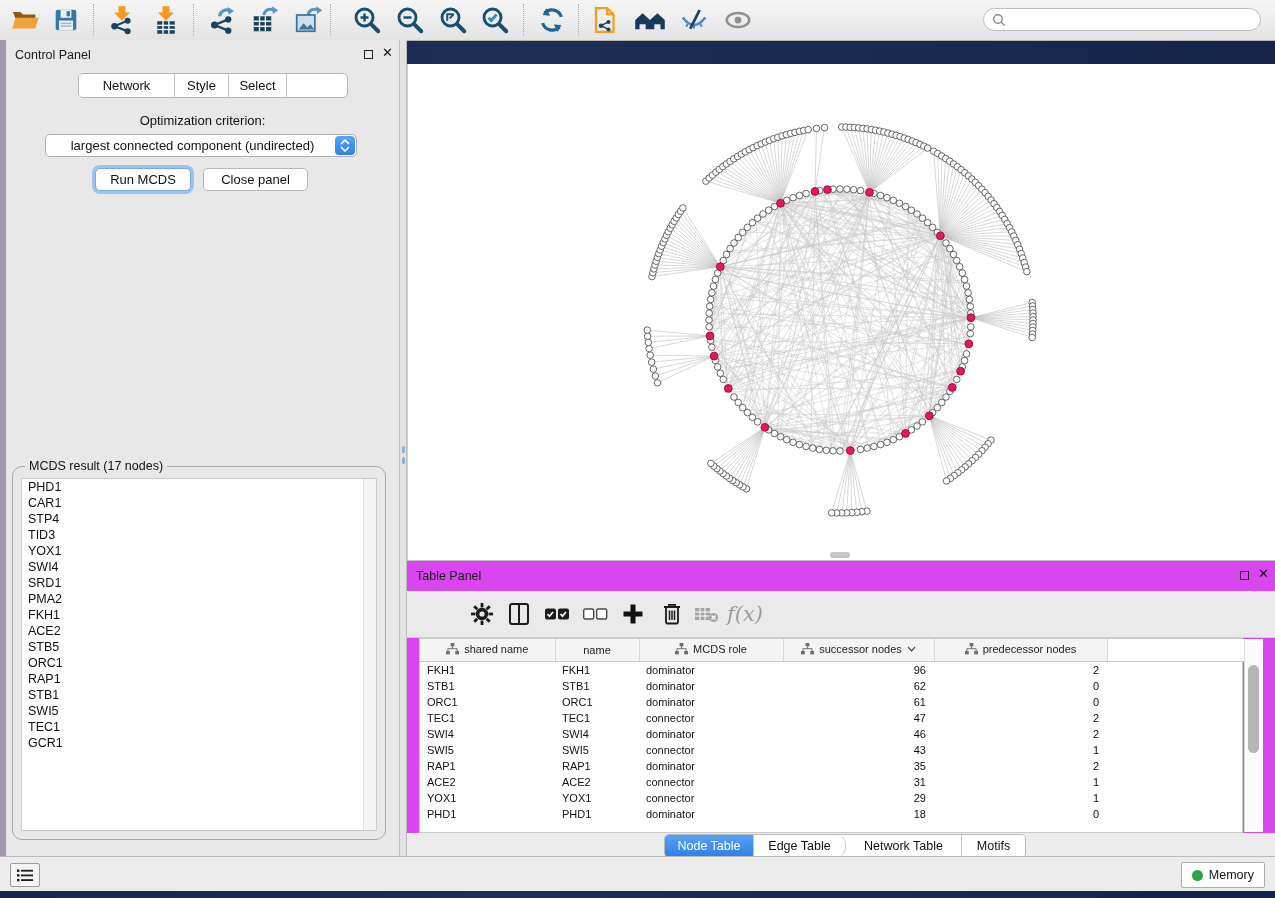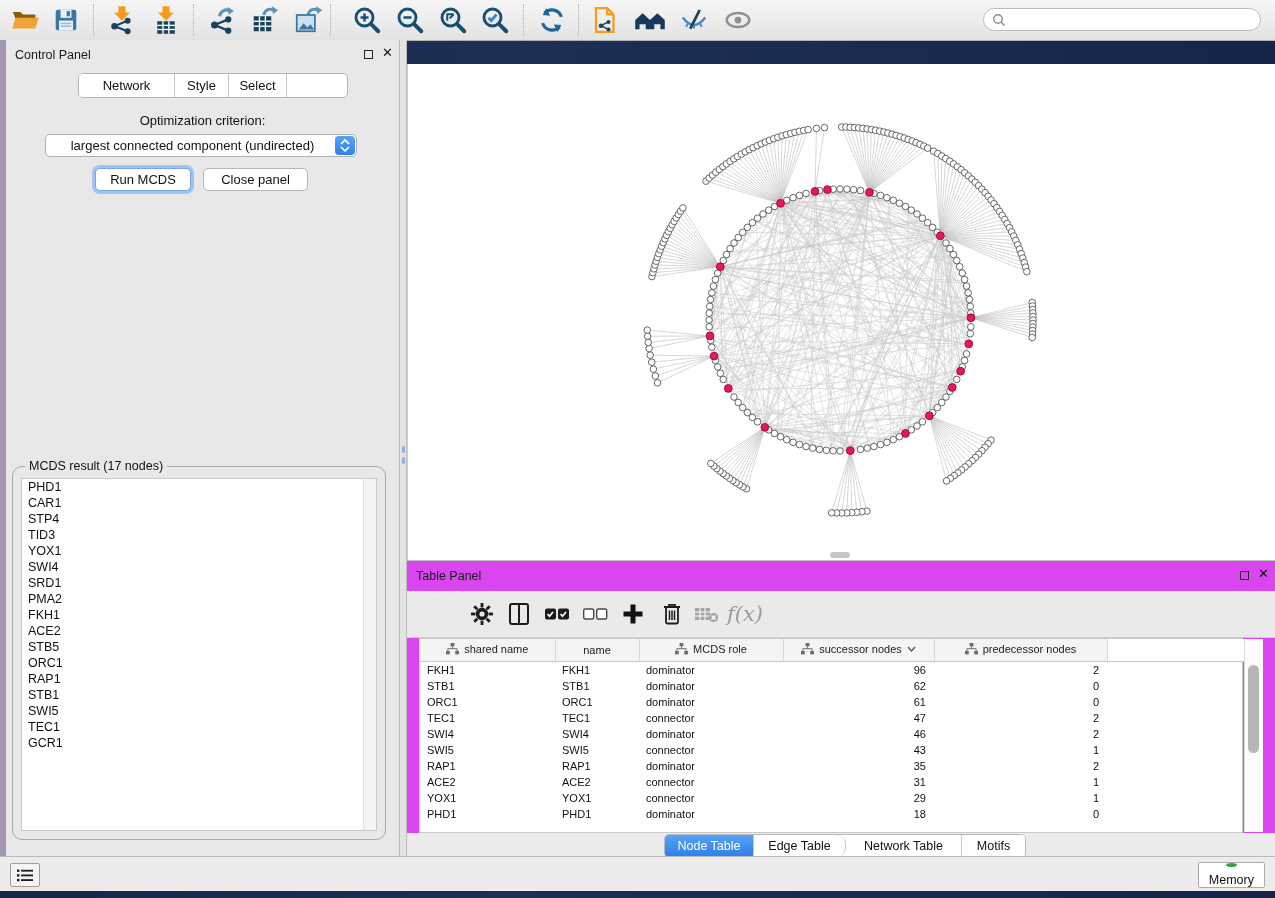--- a/index.html
+++ b/index.html
@@ -82,21 +82,21 @@
   .bt-tab.active{background:linear-gradient(#55a2f7,#2e7fe8);color:#fff;}
   .bt-tabs .bt-tab:nth-child(1){width:89px;}
   .bt-tabs .bt-tab:nth-child(2){width:92px;border-radius:9px;}
   .bt-tabs .bt-tab:nth-child(3){width:116px;}
   .bt-tabs .bt-tab:nth-child(4){width:63px;}
   
   .status-bar{position:absolute;left:0;right:0;top:856px;height:34px;background:#ececec;border-top:1px solid #b9b9b9;}
   .list-btn{position:absolute;left:10px;top:6px;width:28px;height:22px;background:#f5f5f5;border:1px solid #9c9c9c;
     border-radius:2px;display:flex;align-items:center;justify-content:center;}
   .memory-btn{position:absolute;right:10px;top:5px;height:24px;background:#fff;border:1px solid #ababab;border-radius:2px;
-    display:flex;align-items:center;gap:6px;padding:0 10px;font-size:12.5px;color:#111;flex-direction:column;}
+    display:flex;align-items:center;gap:6px;padding:0 10px;font-size:12.5px;color:#111;}
   .memory-dot{width:11px;height:11px;border-radius:50%;background:var(--memory-green,#27a744);}
 </style>
 </head>
 <body>
 
 <div class="main-toolbar">
   <span class="tbtn" style="left:8px">
     <svg width="30" height="26" viewBox="0 0 24 20">
         <path d="M1.5 3.5h6l2 2h10v3h-16z" fill="#8a5c12"></path>
         <path d="M3.6 8.2h18.6l-2.8 8.6H.9z" fill="#f0a33a"></path>

